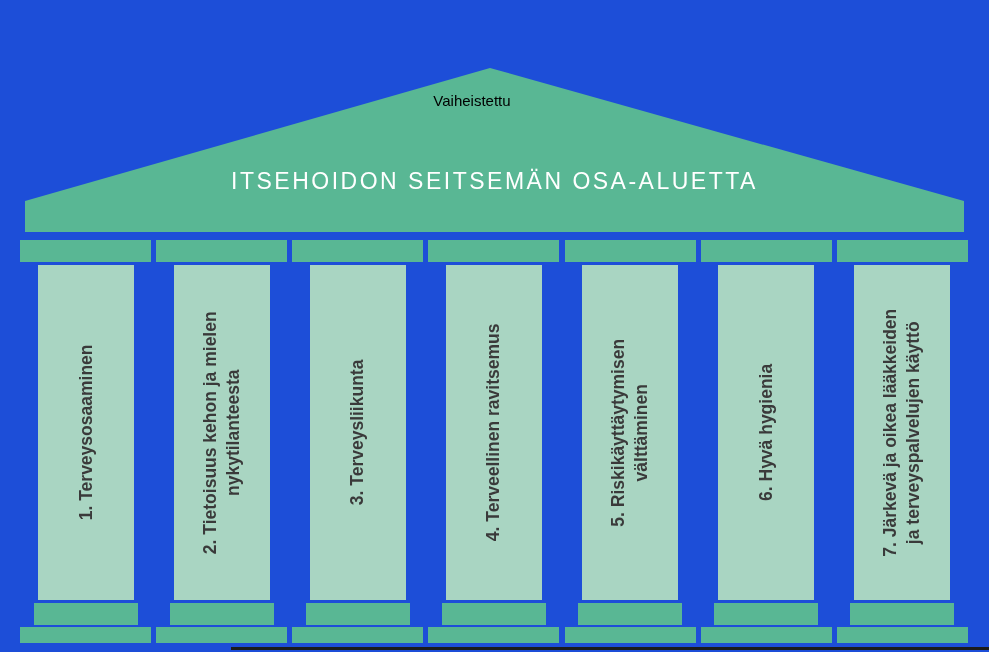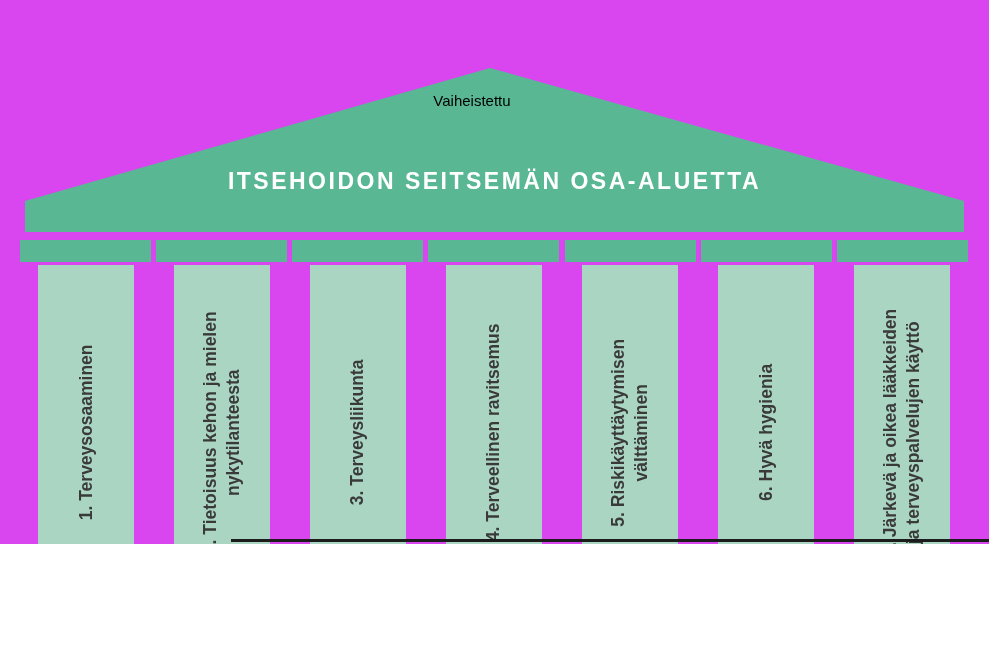--- a/index.html
+++ b/index.html
@@ -8,38 +8,38 @@
     --text_dark:#3a3a3a;
   }
   *{box-sizing:border-box;margin:0;padding:0;}
   html,body{background:#ffffff;}
   body{
     font-family:"Liberation Sans","DejaVu Sans",sans-serif;
     width:989px;height:652px;
   }
   .canvas{
     position:relative;
-    width:989px;height:544px;
-    background:#d946ef;
+    width:989px;height:652px;
+    background:#1d4ed8;
     overflow:hidden;
   }
   
   .pediment-svg{
     position:absolute;left:0;top:0;
     width:989px;height:232px;
     display:block;
   }
   .pediment-title{
     position:absolute;
     left:0;right:0;
     top:168px;
     text-align:center;
     color:#ffffff;
     font-size:23px;
-    font-weight:bold;
+    font-weight:normal;
     letter-spacing:2.5px;
   }
   .phase-label{
     position:absolute;
     left:0;
     width:944px;
     top:92px;
     text-align:center;
     color:#000000;
     font-size:15px;

